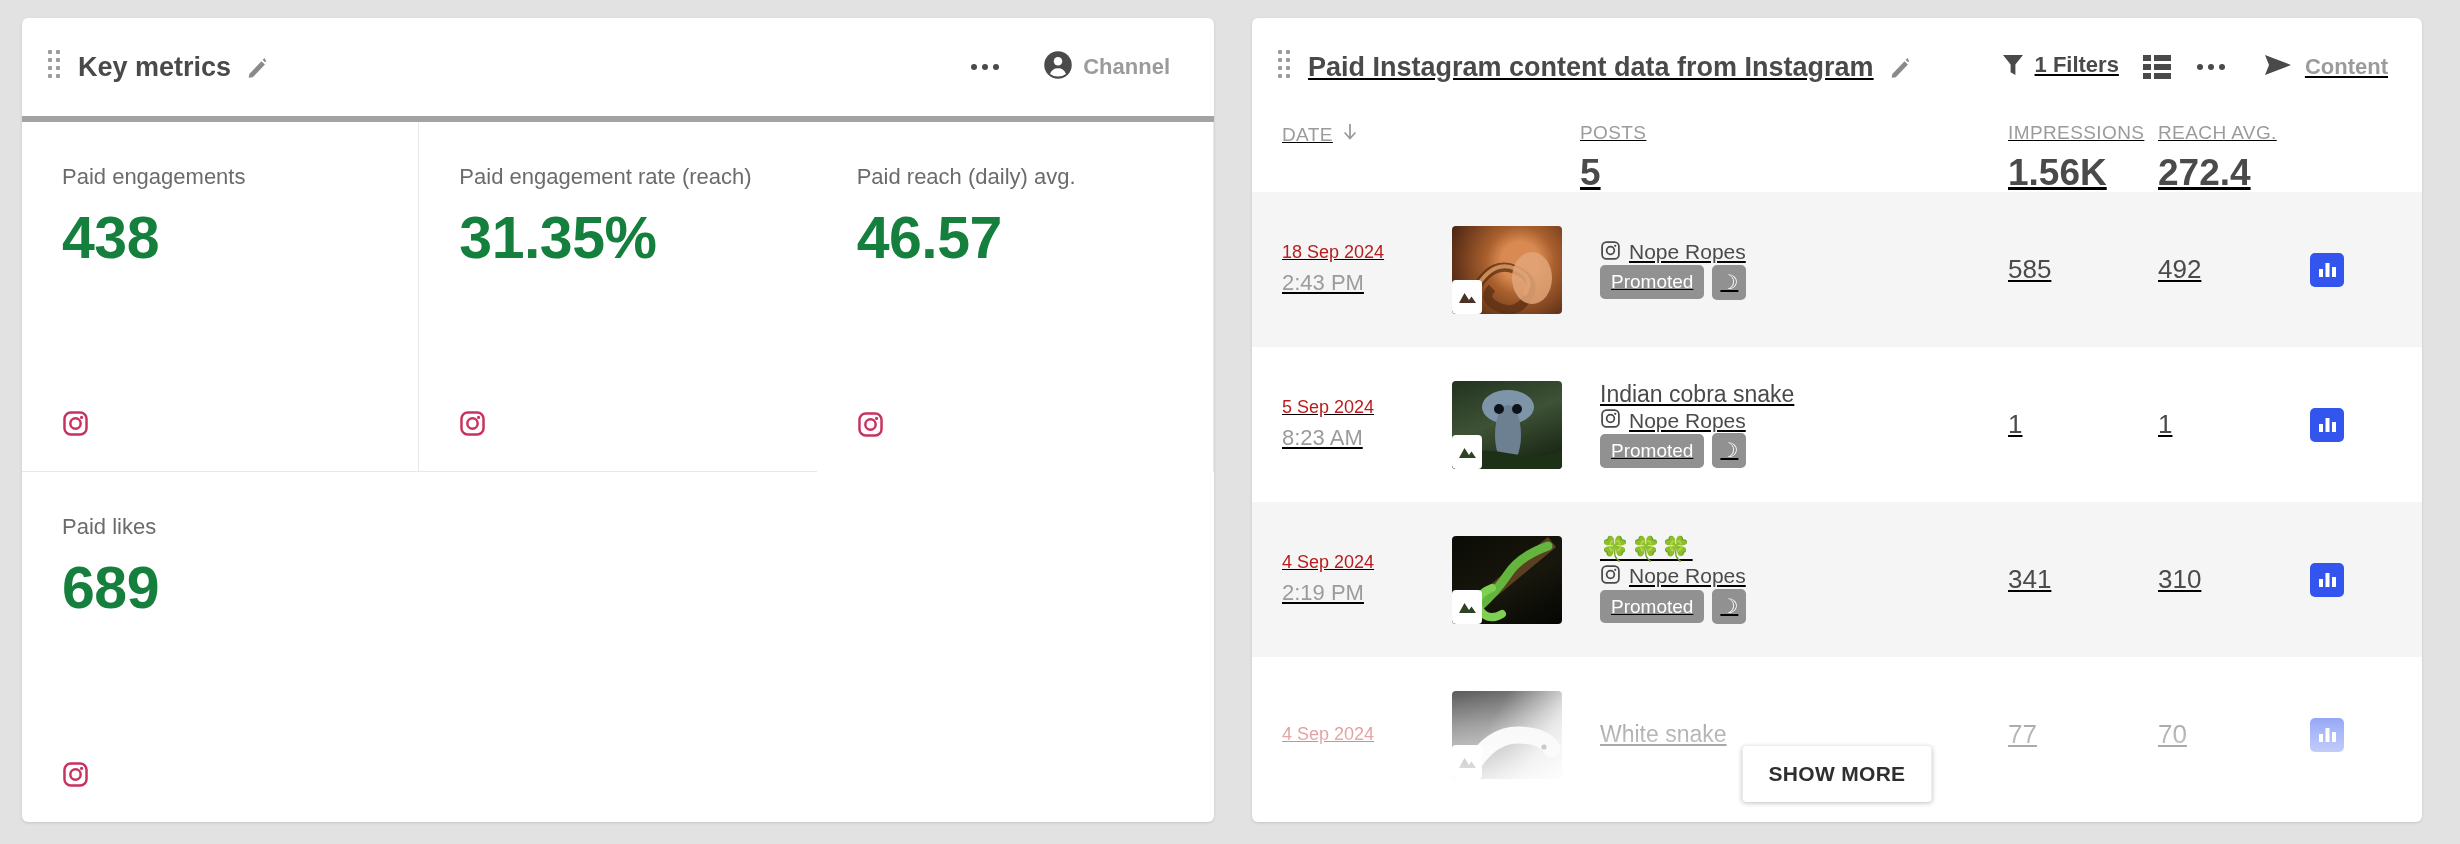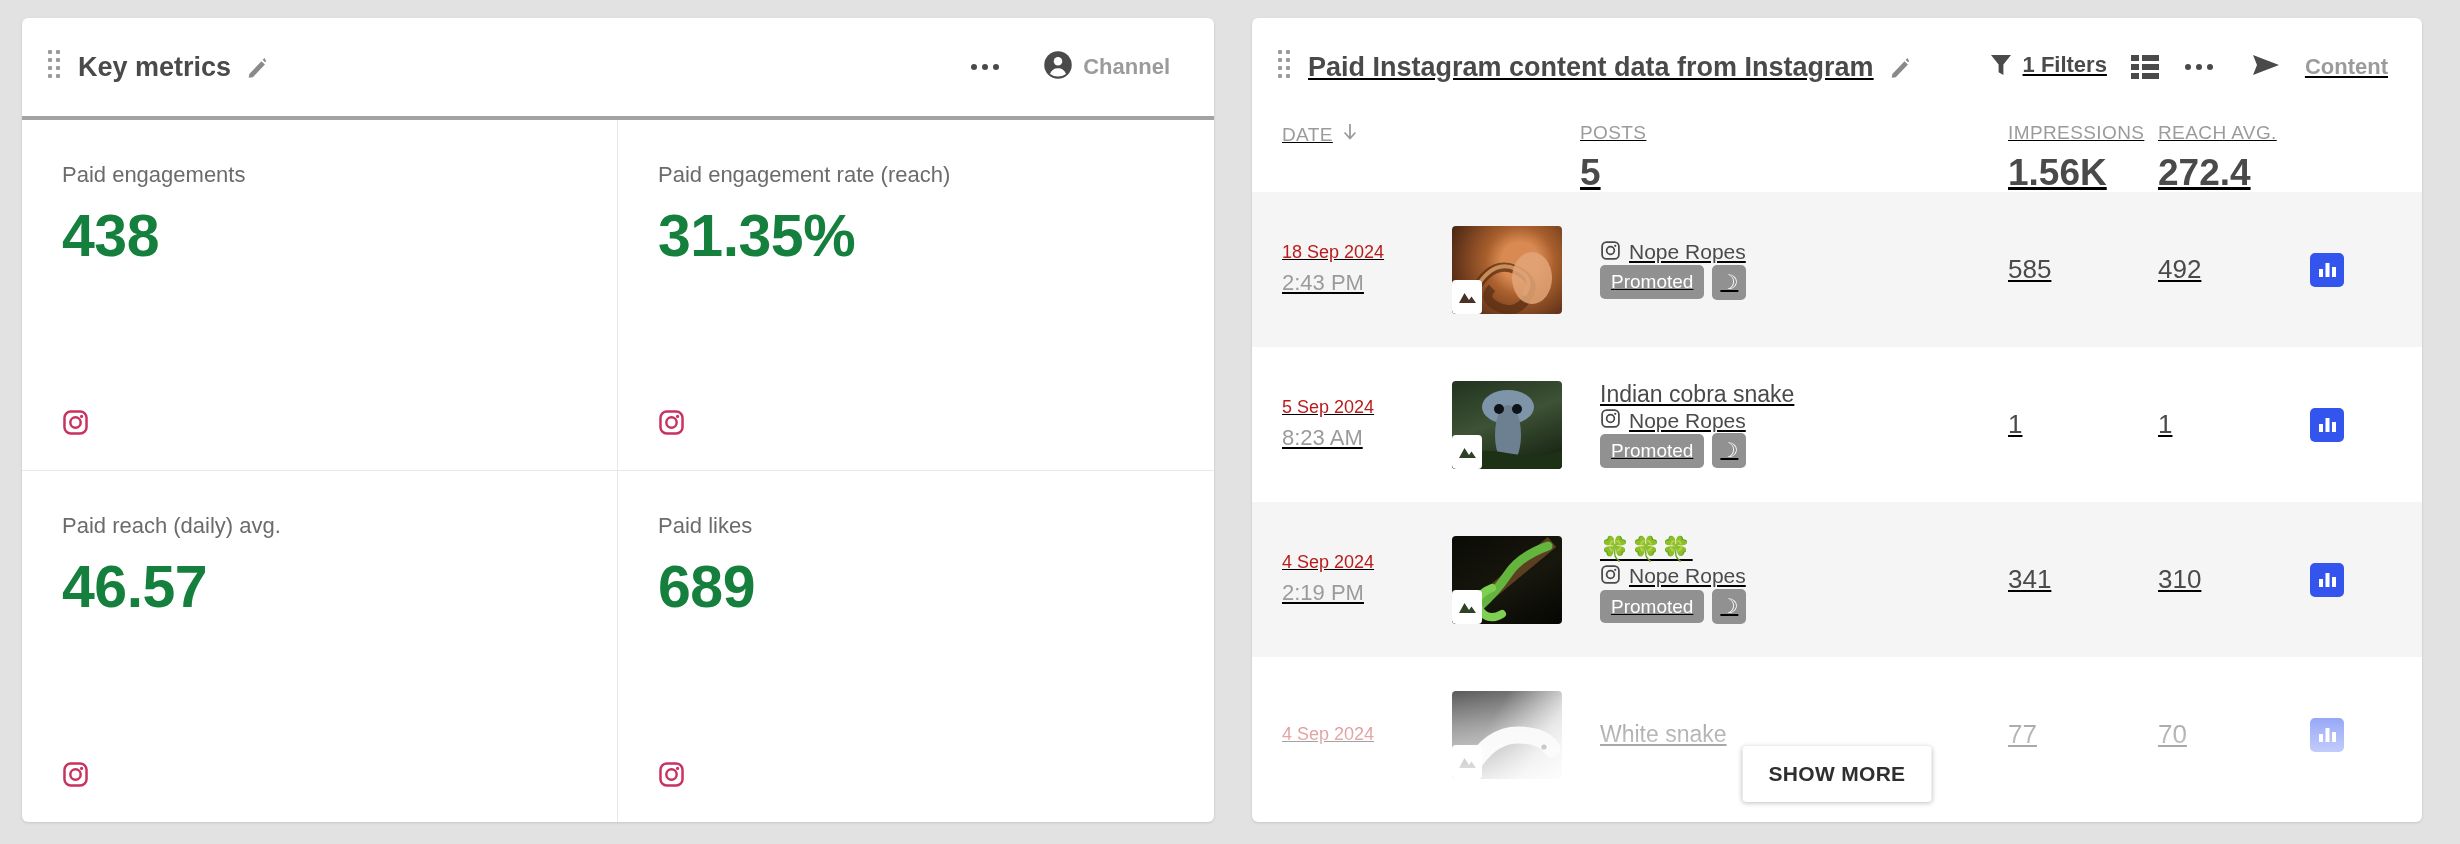--- a/index.html
+++ b/index.html
@@ -71,23 +71,23 @@
     font-weight: bold;
     color: #9b9b9b;
     white-space: nowrap;
   }
 
   
   .left-card { width: 1192px; flex: 0 0 1192px; }
   .metrics-grid {
     flex: 1 1 auto;
     display: grid;
-    grid-template-columns: 1fr 1fr;
+    grid-template-columns: 1fr 1fr 1fr;
     grid-template-rows: 1fr 1fr;
-    border-top: 4px solid #a3a3a3;
+    border-top: 6px solid #a3a3a3;
   }
   .metric {
     padding: 42px 40px 34px 40px;
     display: flex;
     flex-direction: column;
     border-right: 1px solid #e8e8e8;
     border-bottom: 1px solid #e8e8e8;
     position: relative;
   }
   .metric:nth-child(2n) { border-right: none; }
@@ -113,21 +113,21 @@
   .right-card { width: 1170px; flex: 0 0 1170px; position: relative; text-decoration: underline; }
   .right-card .card-header { padding: 0 30px 0 26px; }
   .filters-btn {
     display: flex; gap: 10px;
     padding: 6px 10px;
     margin-left: 10px;
   }
   .filters-label { font-size: 22px; font-weight: bold; color: #4a4a4a; white-space: nowrap; }
   .icon-btn { padding: 8px 14px; display: flex; align-items: center; }
   .content-btn {
-    display: flex; align-items: center; gap: 24px;
+    display: flex; align-items: center; gap: 12px;
     padding: 6px 4px 6px 12px;
     margin-left: 14px;
     justify-content: center;
   }
   .content-label { font-size: 22px; font-weight: bold; color: #9b9b9b; white-space: nowrap; }
 
   .table-wrap { flex: 1 1 auto; position: relative; overflow: hidden; }
 
   .trow {
     display: flex;

